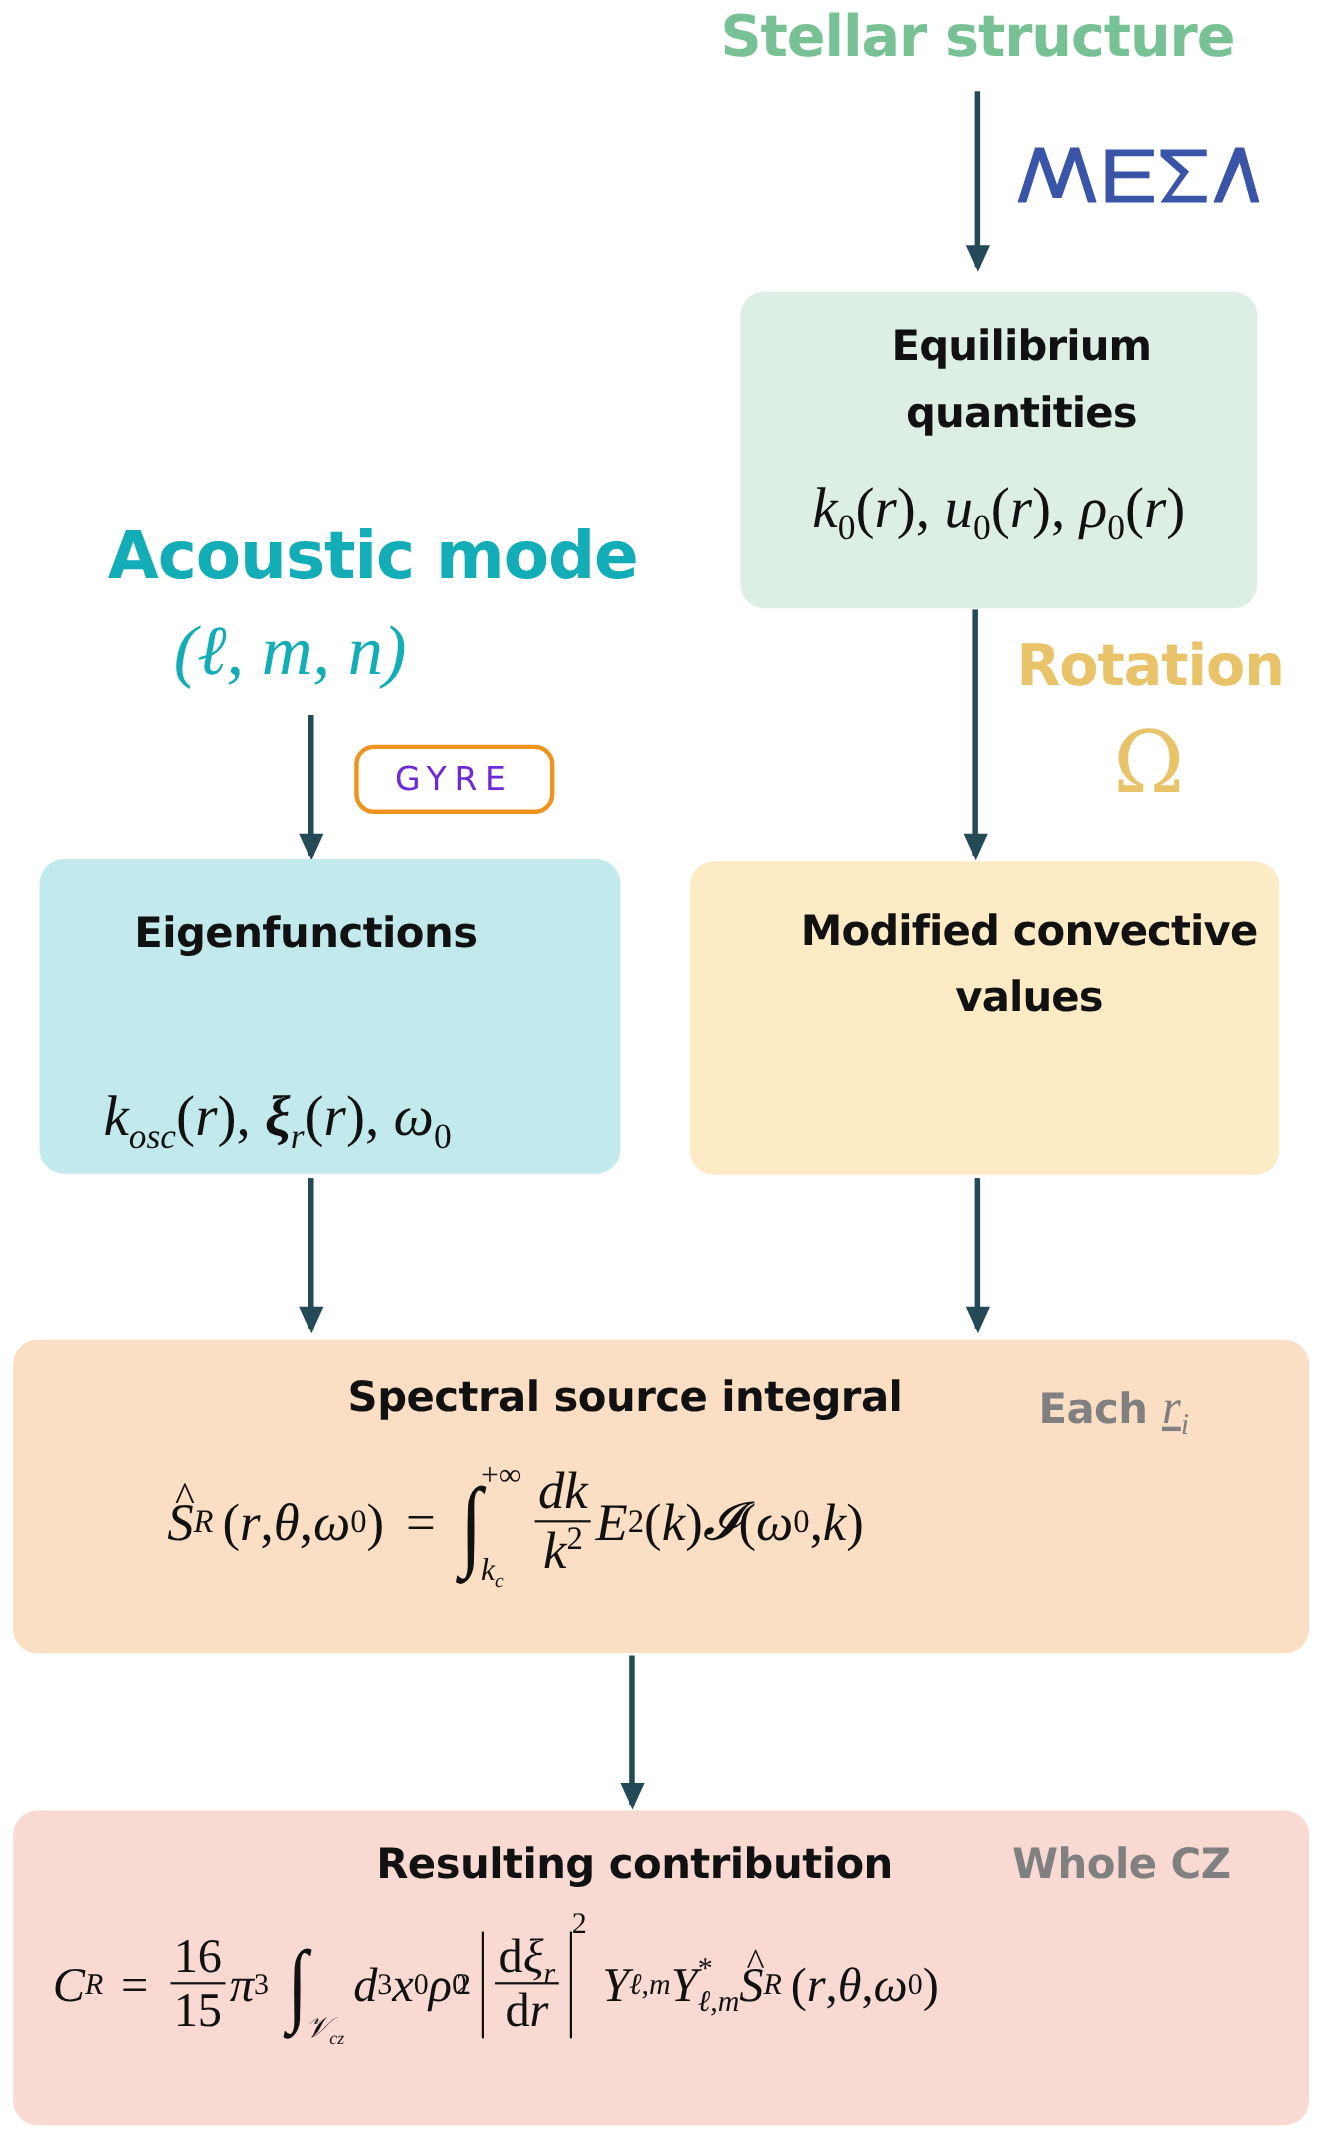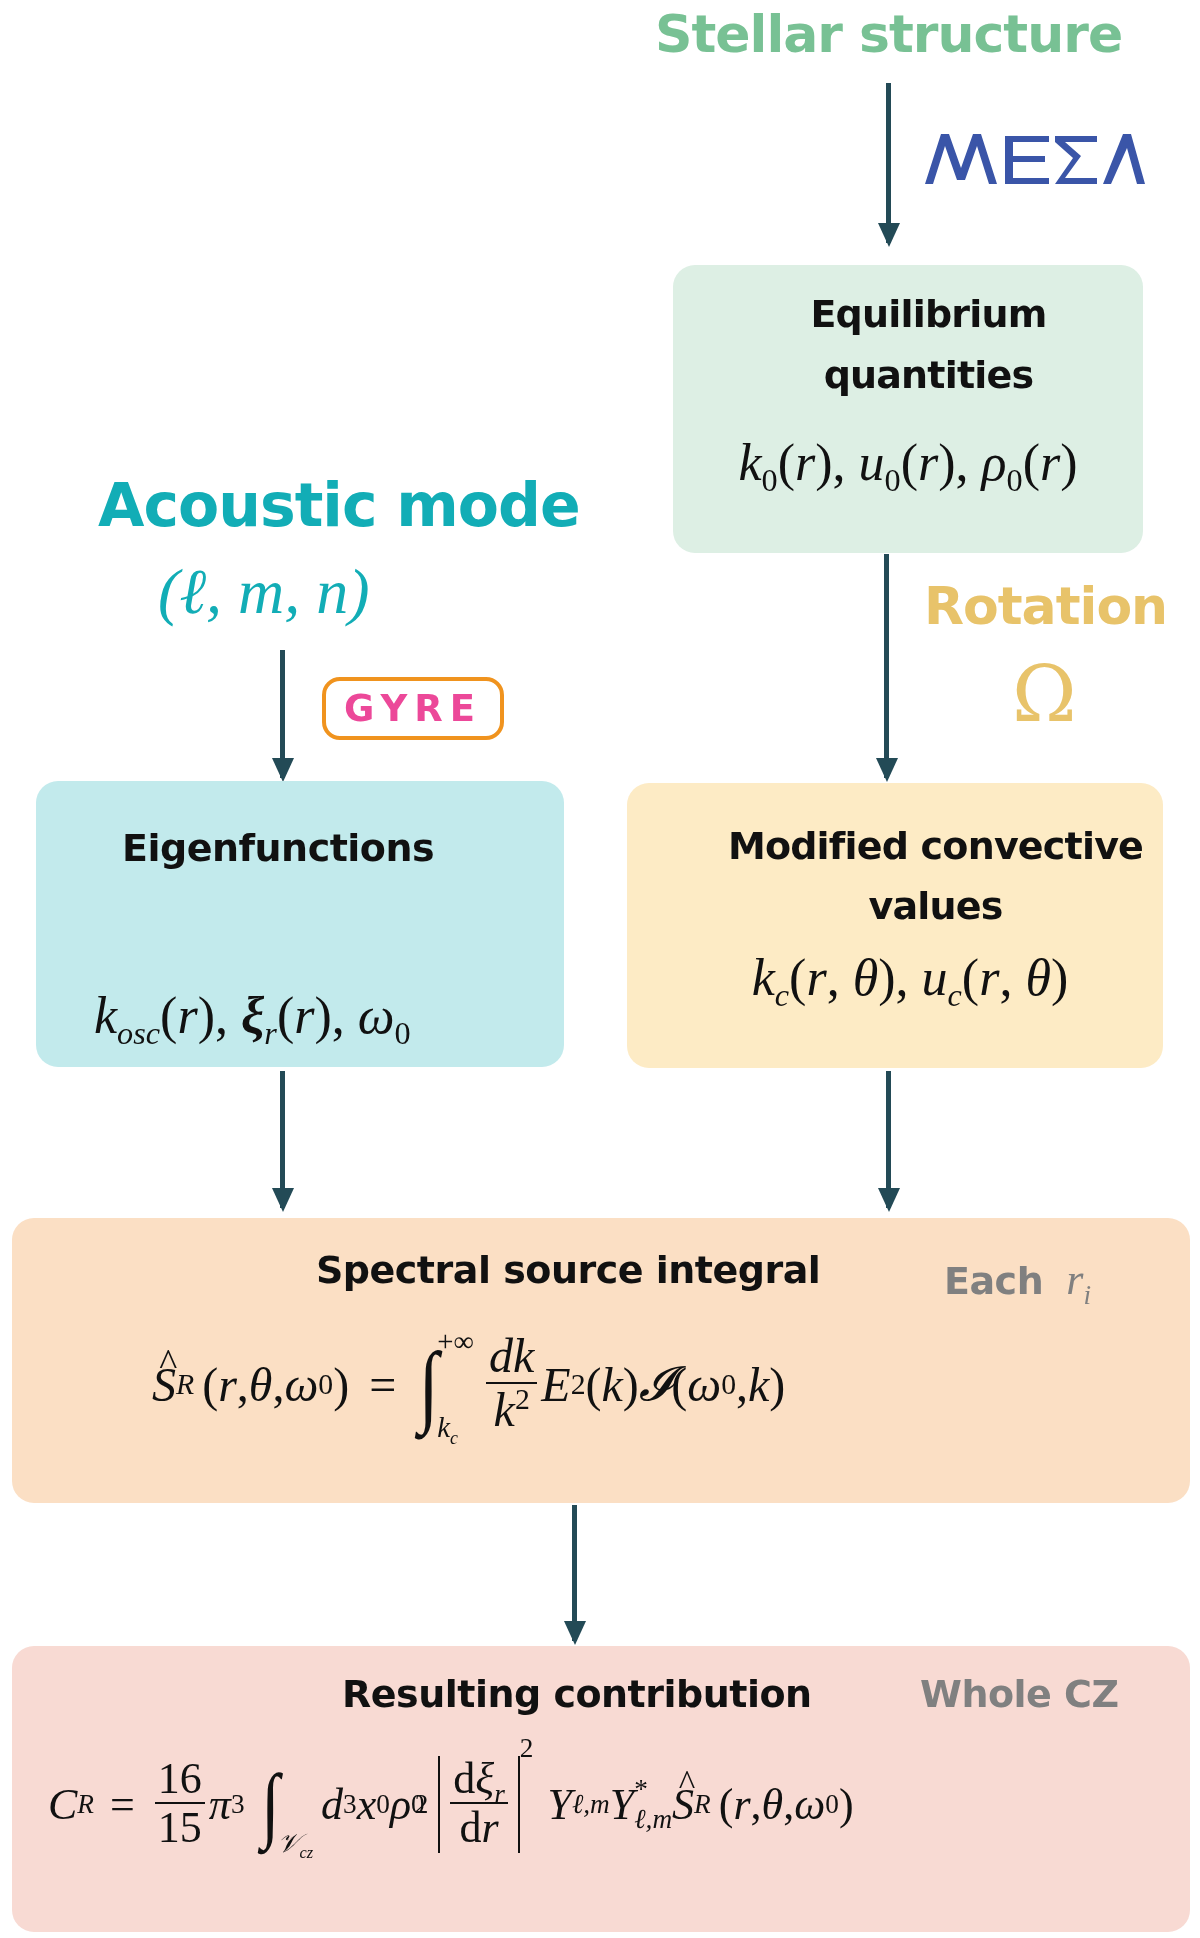--- a/index.html
+++ b/index.html
@@ -52,51 +52,48 @@
   </div>
 </div>
 
 <div class="abs heading" style="left:98px; top:470px; font-size:60px; color:#12adb6; letter-spacing:-1px;">Acoustic mode</div>
 <div class="abs math" style="left:158px; top:555px; font-size:64px; color:#12adb6;">(ℓ, m, n)</div>
 
 <div class="arrow" style="left:280px; top:650px; height:128px;"></div>
 
 <div class="abs" style="left:322px; top:677px; width:174px; height:55px; border:4px solid #f0931e; border-radius:18px;
             display:flex; align-items:center; justify-content:center;">
-  <span style="font-family:'DejaVu Sans',sans-serif; font-weight:bold; color:#ec4899; font-size:37px; letter-spacing:7px;">GYRE</span>
+  <span style="font-family:'DejaVu Sans',sans-serif; font-weight:normal; color:#6d28d9; font-size:30px; letter-spacing:7px;">GYRE</span>
 </div>
 
 <div class="arrow" style="left:884px; top:554px; height:224px;"></div>
 
 <div class="abs heading" style="left:924px; top:576px; font-size:52px; color:#e8c36a; letter-spacing:-1px;">Rotation</div>
 <div class="abs serif" style="left:1012px; top:655px; font-size:78px; color:#e8c36a; line-height:1;">Ω</div>
 
 <div class="box" style="left:36px; top:781px; width:528px; height:286px; background:#c2eaec;">
   <div class="abs heading" style="left:86px; top:45px; font-size:38px; color:#111;">Eigenfunctions</div>
   <div class="abs math" style="left:58px; top:165px; font-size:52px;margin-top:40px;">
     <span>k</span><sub>osc</sub><span class="up">(</span><span>r</span><span class="up">), </span><b>ξ</b><sub>r</sub><span class="up">(</span><span>r</span><span class="up">), </span><span>ω</span><sub class="up">0</sub>
   </div>
 </div>
 
 <div class="box" style="left:627px; top:783px; width:536px; height:285px; background:#fdebc5;">
   <div class="box-title" style="top:98px; left:40px;">values</div>
   <div class="box-title" style="top:38px; left:40px;">Modified convective</div>
-  <div class="abs math" style="left:0; right:0; top:165px; text-align:center; font-size:52px; padding-left:30px;">
-    <span>k</span><sub>c</sub><span class="up">(</span><span>r</span><span class="up">, </span><span>θ</span><span class="up">), </span><span>u</span><sub>c</sub><span class="up">(</span><span>r</span><span class="up">, </span><span>θ</span><span class="up">)</span>
-  </div>
 </div>
 
 <div class="arrow" style="left:280px; top:1071px; height:137px;"></div>
 <div class="arrow" style="left:886px; top:1071px; height:137px;"></div>
 
 <div class="box" style="left:12px; top:1218px; width:1178px; height:285px; background:#fbdfc4;">
   <div class="abs heading" style="left:304px; top:30px; font-size:38px; color:#111;">Spectral source integral</div>
   <div class="abs" style="left:932px; top:36px; white-space:nowrap; color:#808080;">
     <span class="heading" style="font-size:38px;">Each</span>
-    <span class="math" style="font-size:44px; color:#808080; margin-left:18px;">r<sub>i</sub></span>
+    <span class="math" style="font-size:44px; color:#808080; margin-left:8px;text-decoration:underline;">r<sub>i</sub></span>
   </div>
   <div class="abs math" style="left:140px; top:100px; font-size:48px; display:flex; align-items:center;">
     <span class="hat">S</span>
       <sub>R</sub>
     <span class="up" style="margin-left:8px;">(</span>
       <span>r</span>
       <span class="up">, </span>
       <span>θ</span>
       <span class="up">, </span>
       <span>ω</span>

